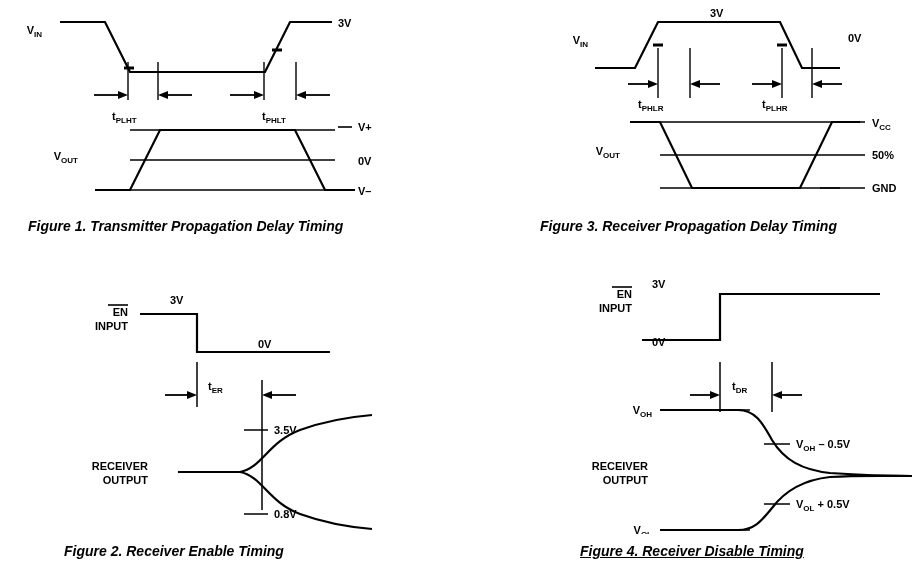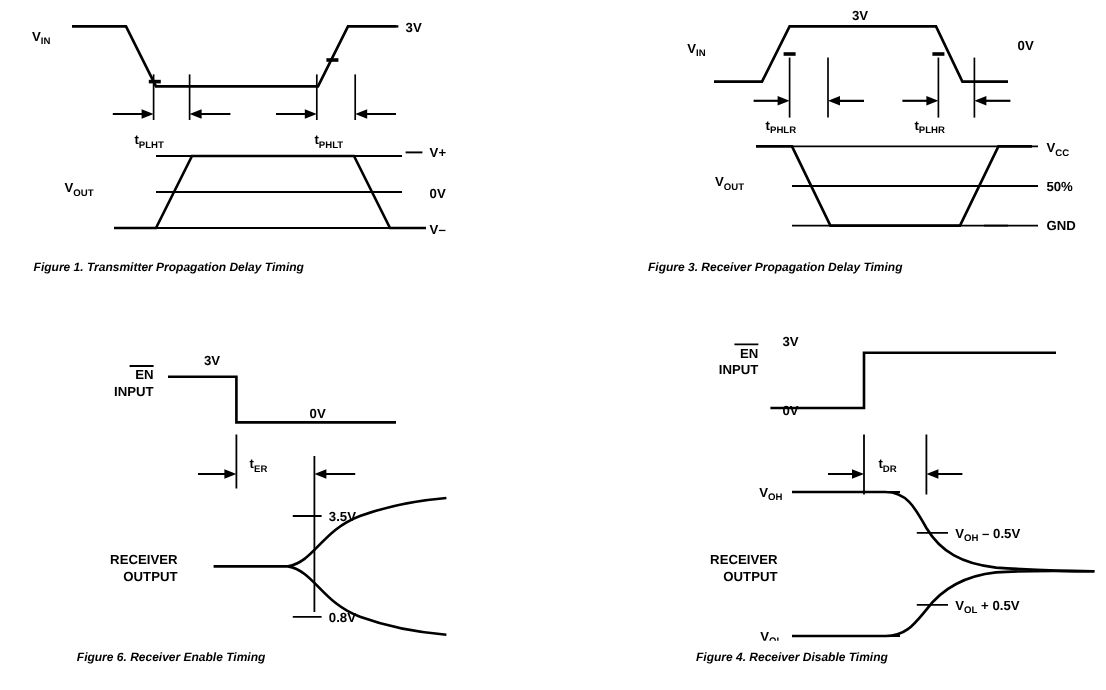--- a/index.html
+++ b/index.html
@@ -9,21 +9,21 @@
     font-family:"Liberation Sans", sans-serif;
     color:#000000;
     position:relative;
     overflow:hidden;
   }
   .fig{position:absolute;}
   .caption{
     position:absolute;
     font-style:italic;
     font-weight:bold;
-    font-size:10px;
+    font-size:14px;
     color:#000;
     white-space:nowrap;
   }
   svg{display:block;}
   .lbl{font-family:"Liberation Sans", sans-serif;font-size:11px;font-weight:bold;}
   .lblsm{font-family:"Liberation Sans", sans-serif;font-size:8px;font-weight:bold;}
 </style>
 </head>
 <body>
 
@@ -195,21 +195,21 @@
     <tspan>t</tspan><tspan class="lblsm" dy="3">ER</tspan>
   </text>
 
   <text class="lbl" x="274" y="172">3.5V</text>
   <text class="lbl" x="274" y="256">0.8V</text>
 
   <text class="lbl" x="148" y="208" text-anchor="end">RECEIVER</text>
   <text class="lbl" x="148" y="222" text-anchor="end">OUTPUT</text>
 </svg>
 </div>
-<div class="caption" style="left:64px;top:543px;">Figure 6.  Receiver Enable Timing</div>
+<div class="caption" style="left:64px;top:543px;">Figure 2.  Receiver Enable Timing</div>
 
 <div class="fig" style="left:540px;top:262px;width:382px;height:272px;">
 <svg width="382" height="272" viewBox="0 0 382 272">
   <g fill="none" stroke="#000" stroke-width="2.2">
 
     <path d="M102,78 L180,78 L180,32 L340,32"></path>
 
     <path d="M120,148 L198,148 C215,148 222,160 232,178 C244,198 262,208 290,211 C320,213 350,214 372,214"></path>
 
     <path d="M120,268 L198,268 C215,268 222,258 232,246 C244,230 262,218 290,215 C320,213 350,214 372,214"></path>
@@ -253,13 +253,13 @@
     <tspan>V</tspan><tspan class="lblsm" dy="3">OH</tspan><tspan dy="-3"> – 0.5V</tspan>
   </text>
   <text class="lbl" x="256" y="246">
     <tspan>V</tspan><tspan class="lblsm" dy="3">OL</tspan><tspan dy="-3"> + 0.5V</tspan>
   </text>
 
   <text class="lbl" x="108" y="208" text-anchor="end">RECEIVER</text>
   <text class="lbl" x="108" y="222" text-anchor="end">OUTPUT</text>
 </svg>
 </div>
-<div class="caption" style="left:580px;top:543px;">Figure 4.  Receiver Disable Timing</div>
+<div class="caption" style="left:580px;top:543px;text-decoration:underline;">Figure 4.  Receiver Disable Timing</div>
 
 </body></html>

